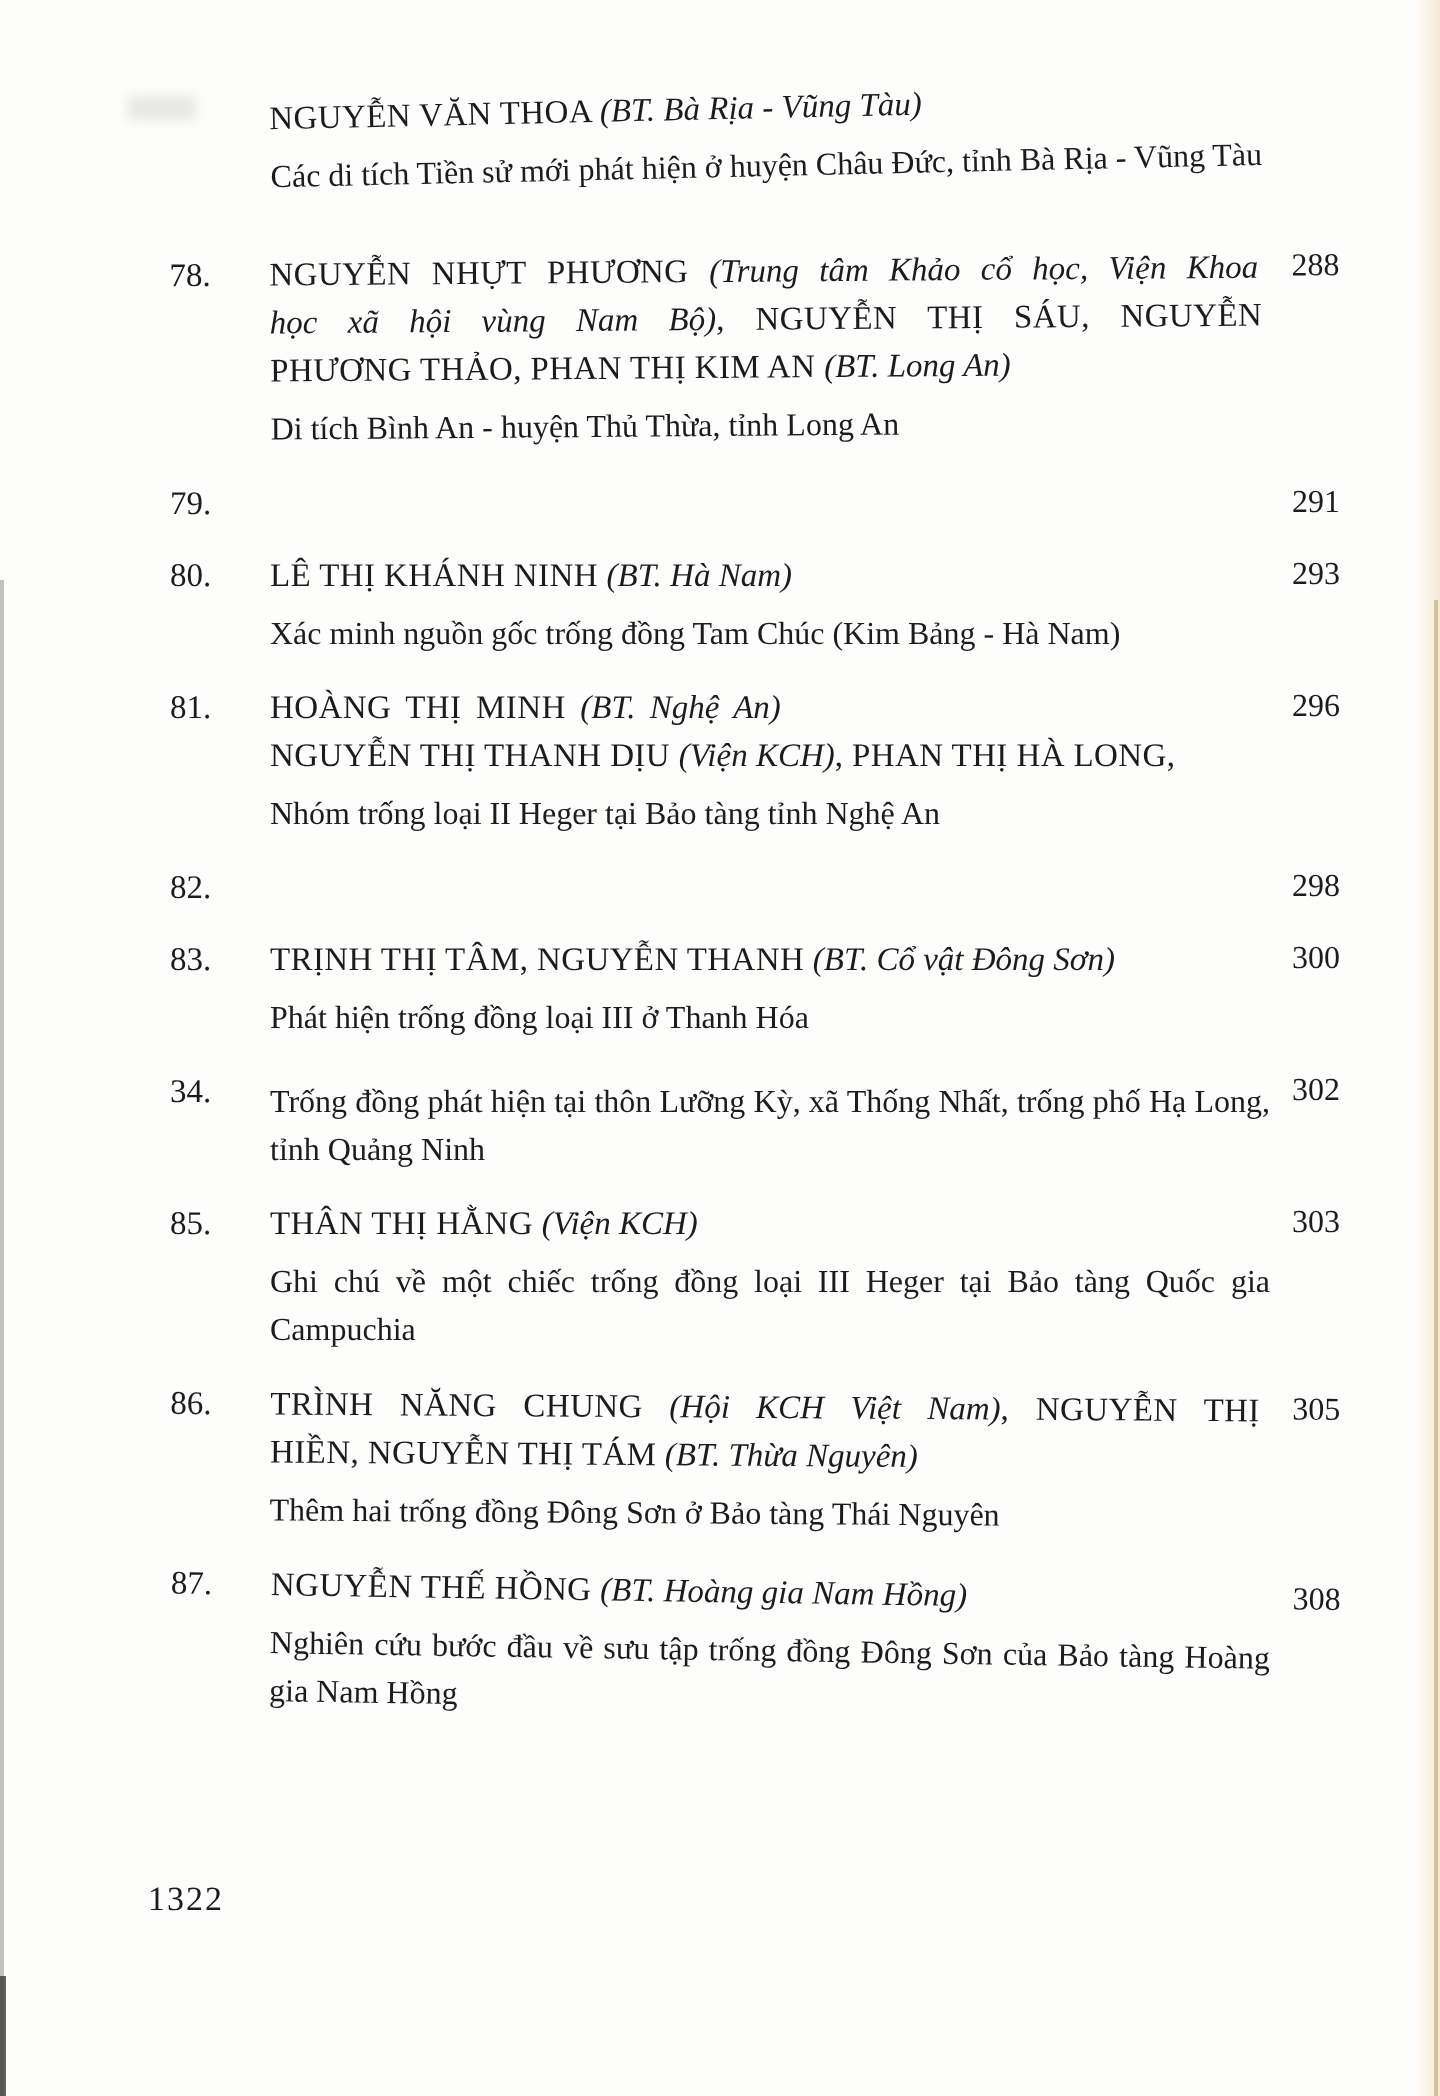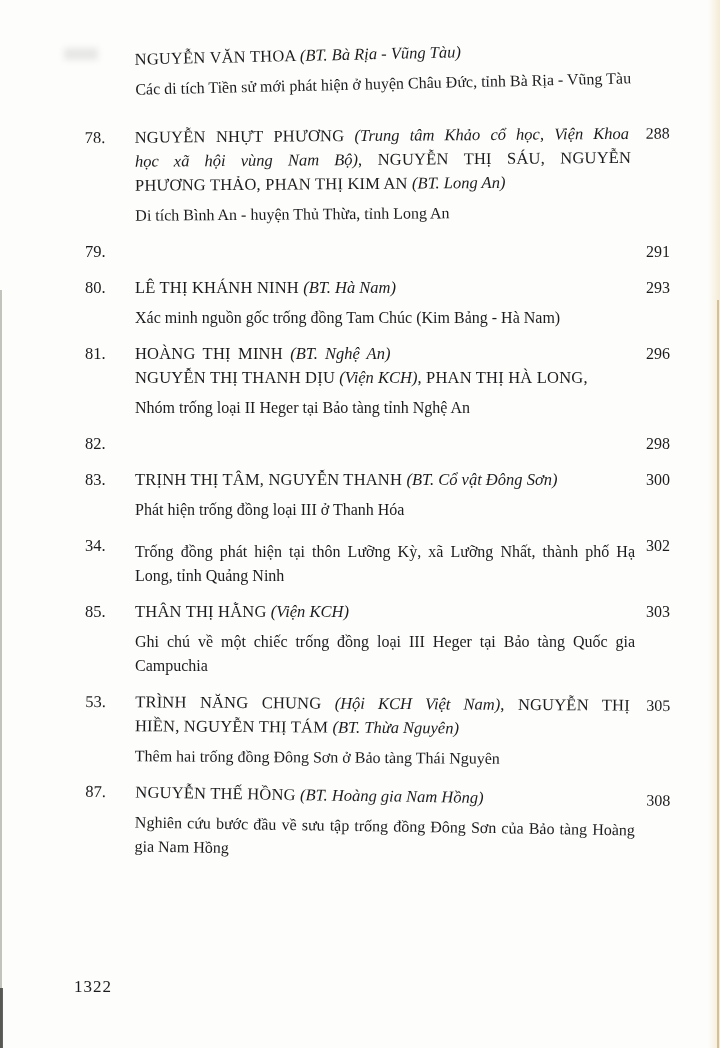--- a/index.html
+++ b/index.html
@@ -20,21 +20,21 @@
   .pg{flex:1;text-align:right;font-size:16px;line-height:24px;}
   
   .e0{margin-bottom:24px;transform:rotate(-1.3deg);transform-origin:120px 50%;}
   .e1{transform:rotate(-0.45deg);transform-origin:100px 50%;}
   .e1 .al:nth-child(1){word-spacing:6px;}
   .e1 .al:nth-child(2){word-spacing:11px;}
   .e4 .al:nth-child(1){word-spacing:3px;}
   .e9{transform:rotate(0.4deg);transform-origin:100px 50%;}
   .e9 .al:nth-child(1){word-spacing:9px;}
   .e10{transform:rotate(0.9deg);transform-origin:100px 50%;}
-  .footer-pagenum{position:absolute;left:74px;top:977px;font-size:17px;letter-spacing:1px;}
+  .footer-pagenum{position:absolute;left:74px;top:940px;font-size:17px;letter-spacing:1px;}
   
   .smudge{position:absolute;left:64px;top:48px;width:34px;height:12px;background:#9a9a9a;opacity:.22;filter:blur(3px);}
   .edge-left{position:absolute;left:0;top:290px;width:2px;height:758px;background:#8a8a80;opacity:.5;}
   .edge-left-dark{position:absolute;left:0;top:988px;width:3px;height:60px;background:#3c3c38;opacity:.8;}
   .edge-right-band{position:absolute;right:0;top:0;width:12px;height:1048px;
     background:linear-gradient(to right, rgba(243,232,207,0), rgba(243,232,207,.85));}
   .edge-right-line{position:absolute;right:1px;top:300px;width:2px;height:748px;background:#b99a5e;opacity:.55;}
 </style>
 </head>
 <body>
@@ -104,36 +104,36 @@
           <div class="authors">
             <div class="al"><span>TRỊNH THỊ TÂM, NGUYỄN THANH </span><span class="ital">(BT. Cổ vật Đông Sơn)</span></div>
           </div>
           <div class="title">Phát hiện trống đồng loại III ở Thanh Hóa</div>
         </div>
         <div class="pg">300</div>
       </div>
       <div class="entry e7">
         <div class="num">34.</div>
         <div class="body">
-          <div class="title">Trống đồng phát hiện tại thôn Lưỡng Kỳ, xã Lưỡng Nhất, thành phố Hạ Long, tỉnh Quảng Ninh</div>
+          <div class="title">Trống đồng phát hiện tại thôn Lưỡng Kỳ, xã Thống Nhất, trống phố Hạ Long, tỉnh Quảng Ninh</div>
         </div>
         <div class="pg">302</div>
       </div>
       <div class="entry e8">
         <div class="num">85.</div>
         <div class="body">
           <div class="authors">
             <div class="al"><span>THÂN THỊ HẰNG </span><span class="ital">(Viện KCH)</span></div>
           </div>
           <div class="title">Ghi chú về một chiếc trống đồng loại III Heger tại Bảo tàng Quốc gia Campuchia</div>
         </div>
         <div class="pg">303</div>
       </div>
       <div class="entry e9">
-        <div class="num">53.</div>
+        <div class="num">86.</div>
         <div class="body">
           <div class="authors">
             <div class="al"><span>TRÌNH NĂNG CHUNG </span><span class="ital">(Hội KCH Việt Nam)</span><span>, NGUYỄN THỊ</span></div>
             <div class="al"><span>HIỀN, NGUYỄN THỊ TÁM </span><span class="ital">(BT. Thừa Nguyên)</span></div>
           </div>
           <div class="title">Thêm hai trống đồng Đông Sơn ở Bảo tàng Thái Nguyên</div>
         </div>
         <div class="pg">305</div>
       </div>
       <div class="entry e10">

